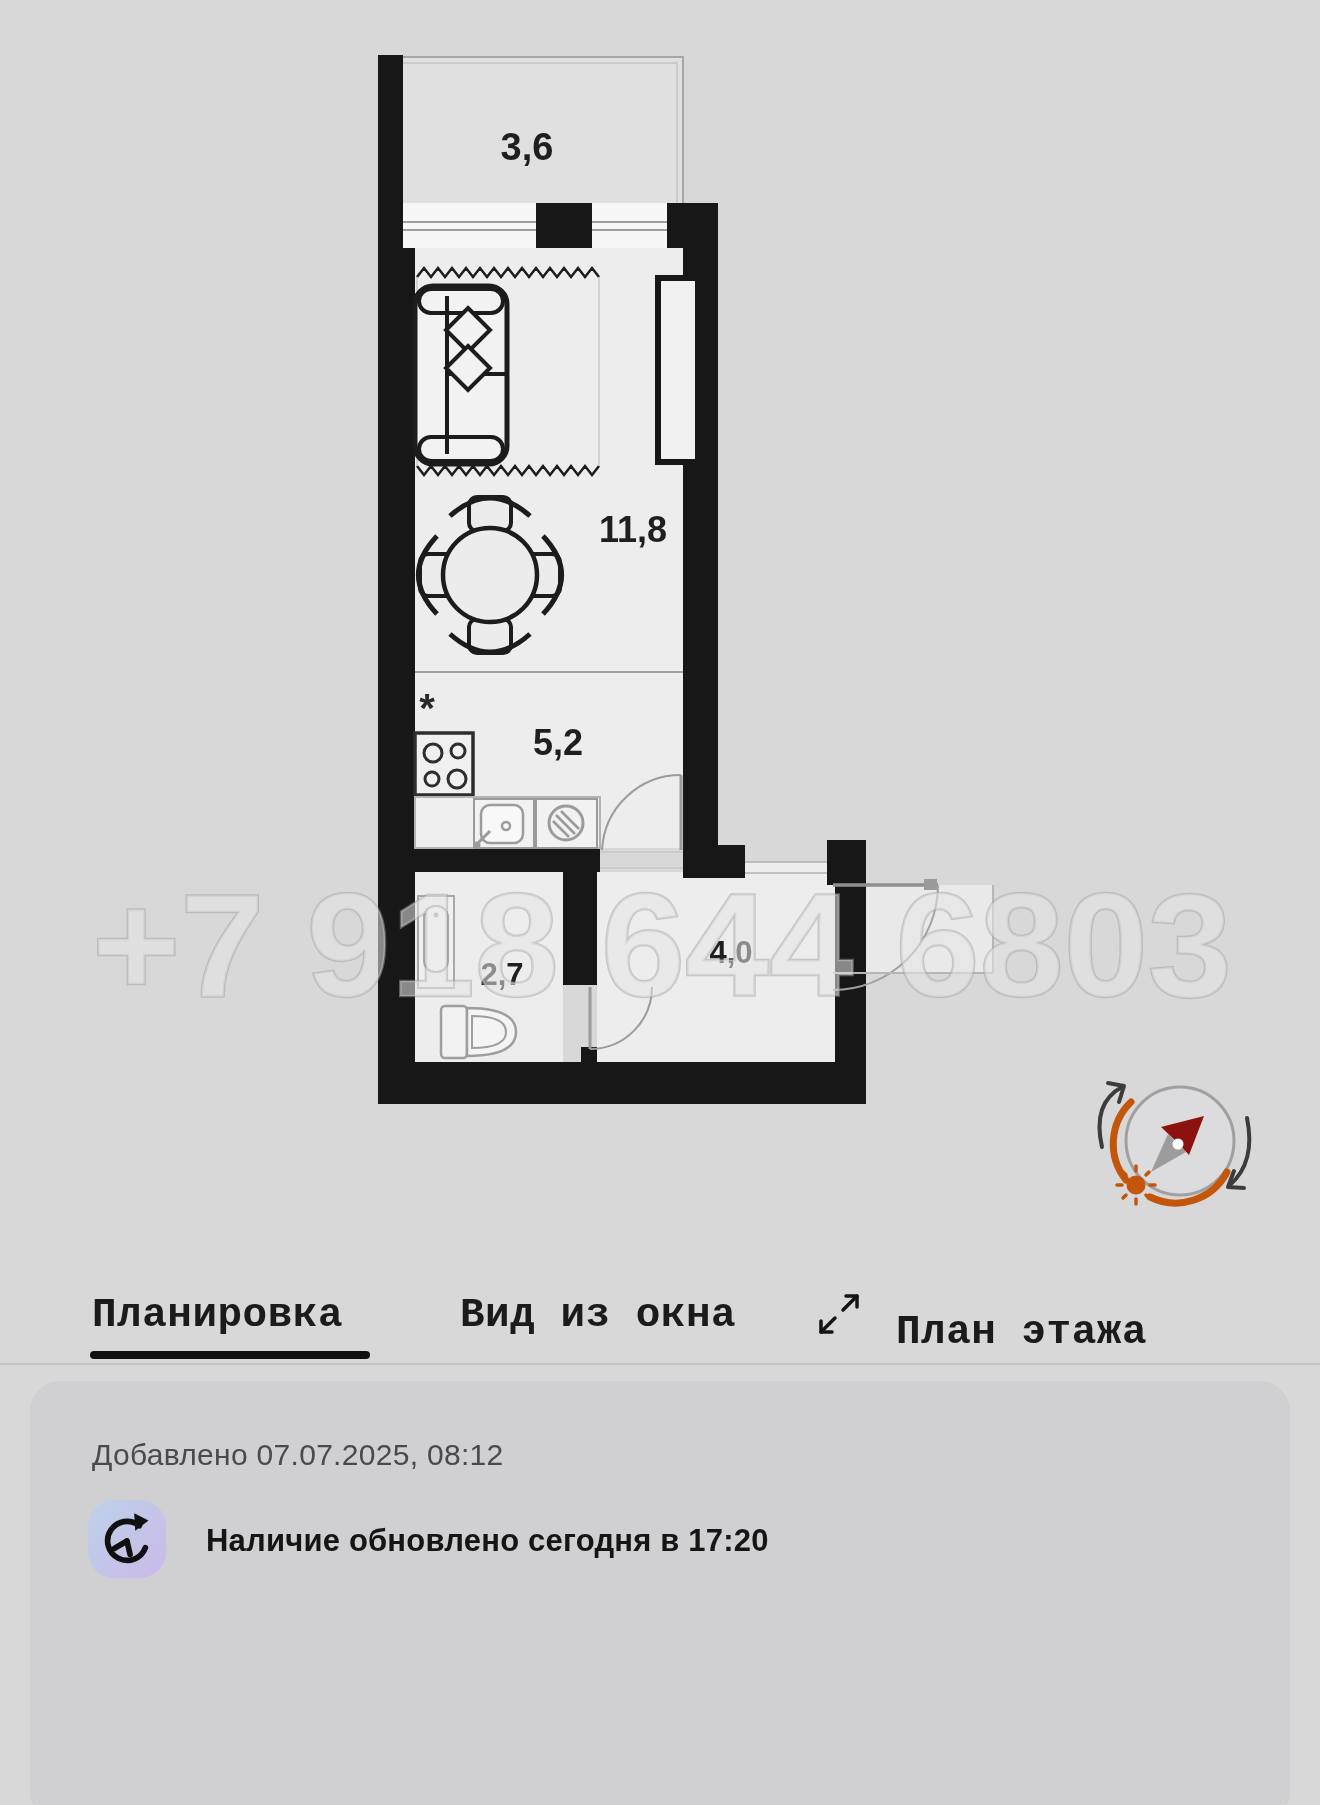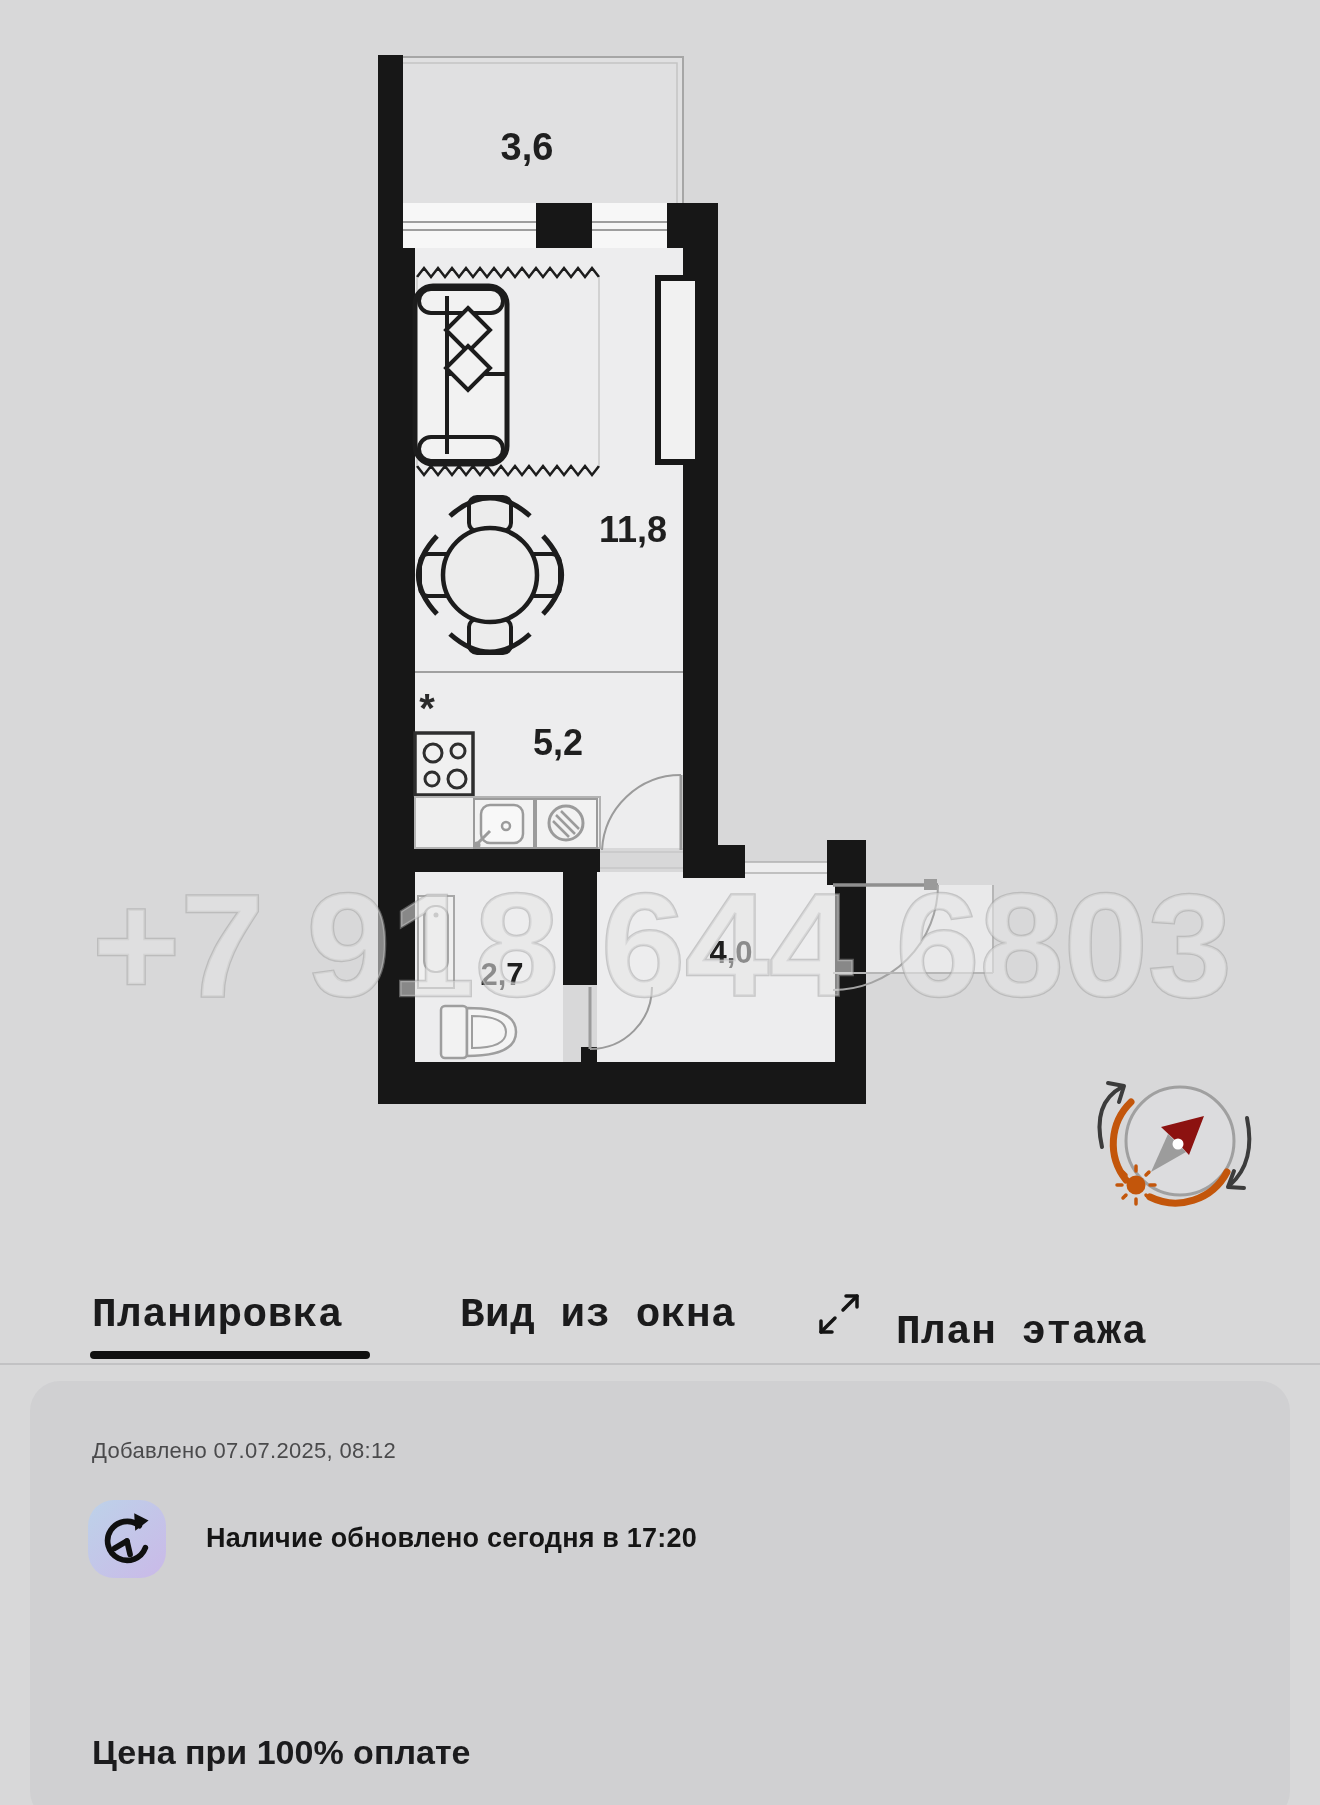--- a/index.html
+++ b/index.html
@@ -14,26 +14,26 @@
     letter-spacing:.5px;white-space:nowrap;cursor:pointer;font-family:Liberation Mono, monospace;
   }
   #tab-underline{
     position:absolute;left:90px;top:1351px;width:280px;height:8px;border-radius:4px;background:#101010;
   }
   #expand-btn{position:absolute;left:813px;top:1288px;width:52px;height:52px;cursor:pointer;}
   #tabs-divider{position:absolute;left:0;top:1363px;width:1320px;height:2px;background:#c2c2c4;}
   #details-card{
     position:absolute;left:30px;top:1381px;width:1260px;height:440px;border-radius:30px;background:#d0d0d2;
   }
-  #added-line{position:absolute;left:62px;top:57px;font-size:22px;color:#4a4a4c;letter-spacing:.3px;}
+  #added-line{position:absolute;left:62px;top:57px;font-size:30px;color:#4a4a4c;letter-spacing:.3px;}
   #avail-icon{
     position:absolute;left:58px;top:119px;width:78px;height:78px;border-radius:26px;
     background:linear-gradient(135deg,#bdd2e9 0%,#cab9e8 100%);
   }
-  #avail-line{position:absolute;left:176px;top:142px;font-size:27px;font-weight:bold;color:#151515;letter-spacing:.2px;}
+  #avail-line{position:absolute;left:176px;top:142px;font-size:31px;font-weight:bold;color:#151515;letter-spacing:.2px;}
   #price-line{position:absolute;left:62px;top:230px;font-size:80px;font-weight:bold;color:#111112;letter-spacing:1px;line-height:1;white-space:nowrap;}
   #price-currency{color:#97979a;font-family:"DejaVu Sans",sans-serif;margin-left:10px;}
   #price-note{position:absolute;left:62px;top:352px;font-size:34px;font-weight:bold;color:#1b1b1d;}
   text.room-label{font-weight:bold;fill:#1f1f1f;}
 </style>
 </head>
 <body>
 
 <svg id="plan-svg" width="1320" height="1280" viewBox="0 0 1320 1280">
 
@@ -222,14 +222,13 @@
   <div id="added-line">Добавлено 07.07.2025, 08:12</div>
   <div id="avail-icon">
     <svg width="78" height="78" viewBox="0 0 76 76" fill="none" stroke="#101010" stroke-width="5.5" stroke-linecap="round">
       <path d="M50,25 A19,19 0 1 0 55.9,46.5"></path>
       <polygon points="45,13 59,20 46,30" fill="#101010" stroke="none"></polygon>
       <line x1="38" y1="40" x2="26" y2="47"></line>
       <line x1="38" y1="40" x2="41" y2="53"></line>
     </svg>
   </div>
   <div id="avail-line">Наличие обновлено сегодня в 17:20</div>
-  <div id="price-note">Цена при 100% оплате</div>
 </div>
 
 </body></html>

